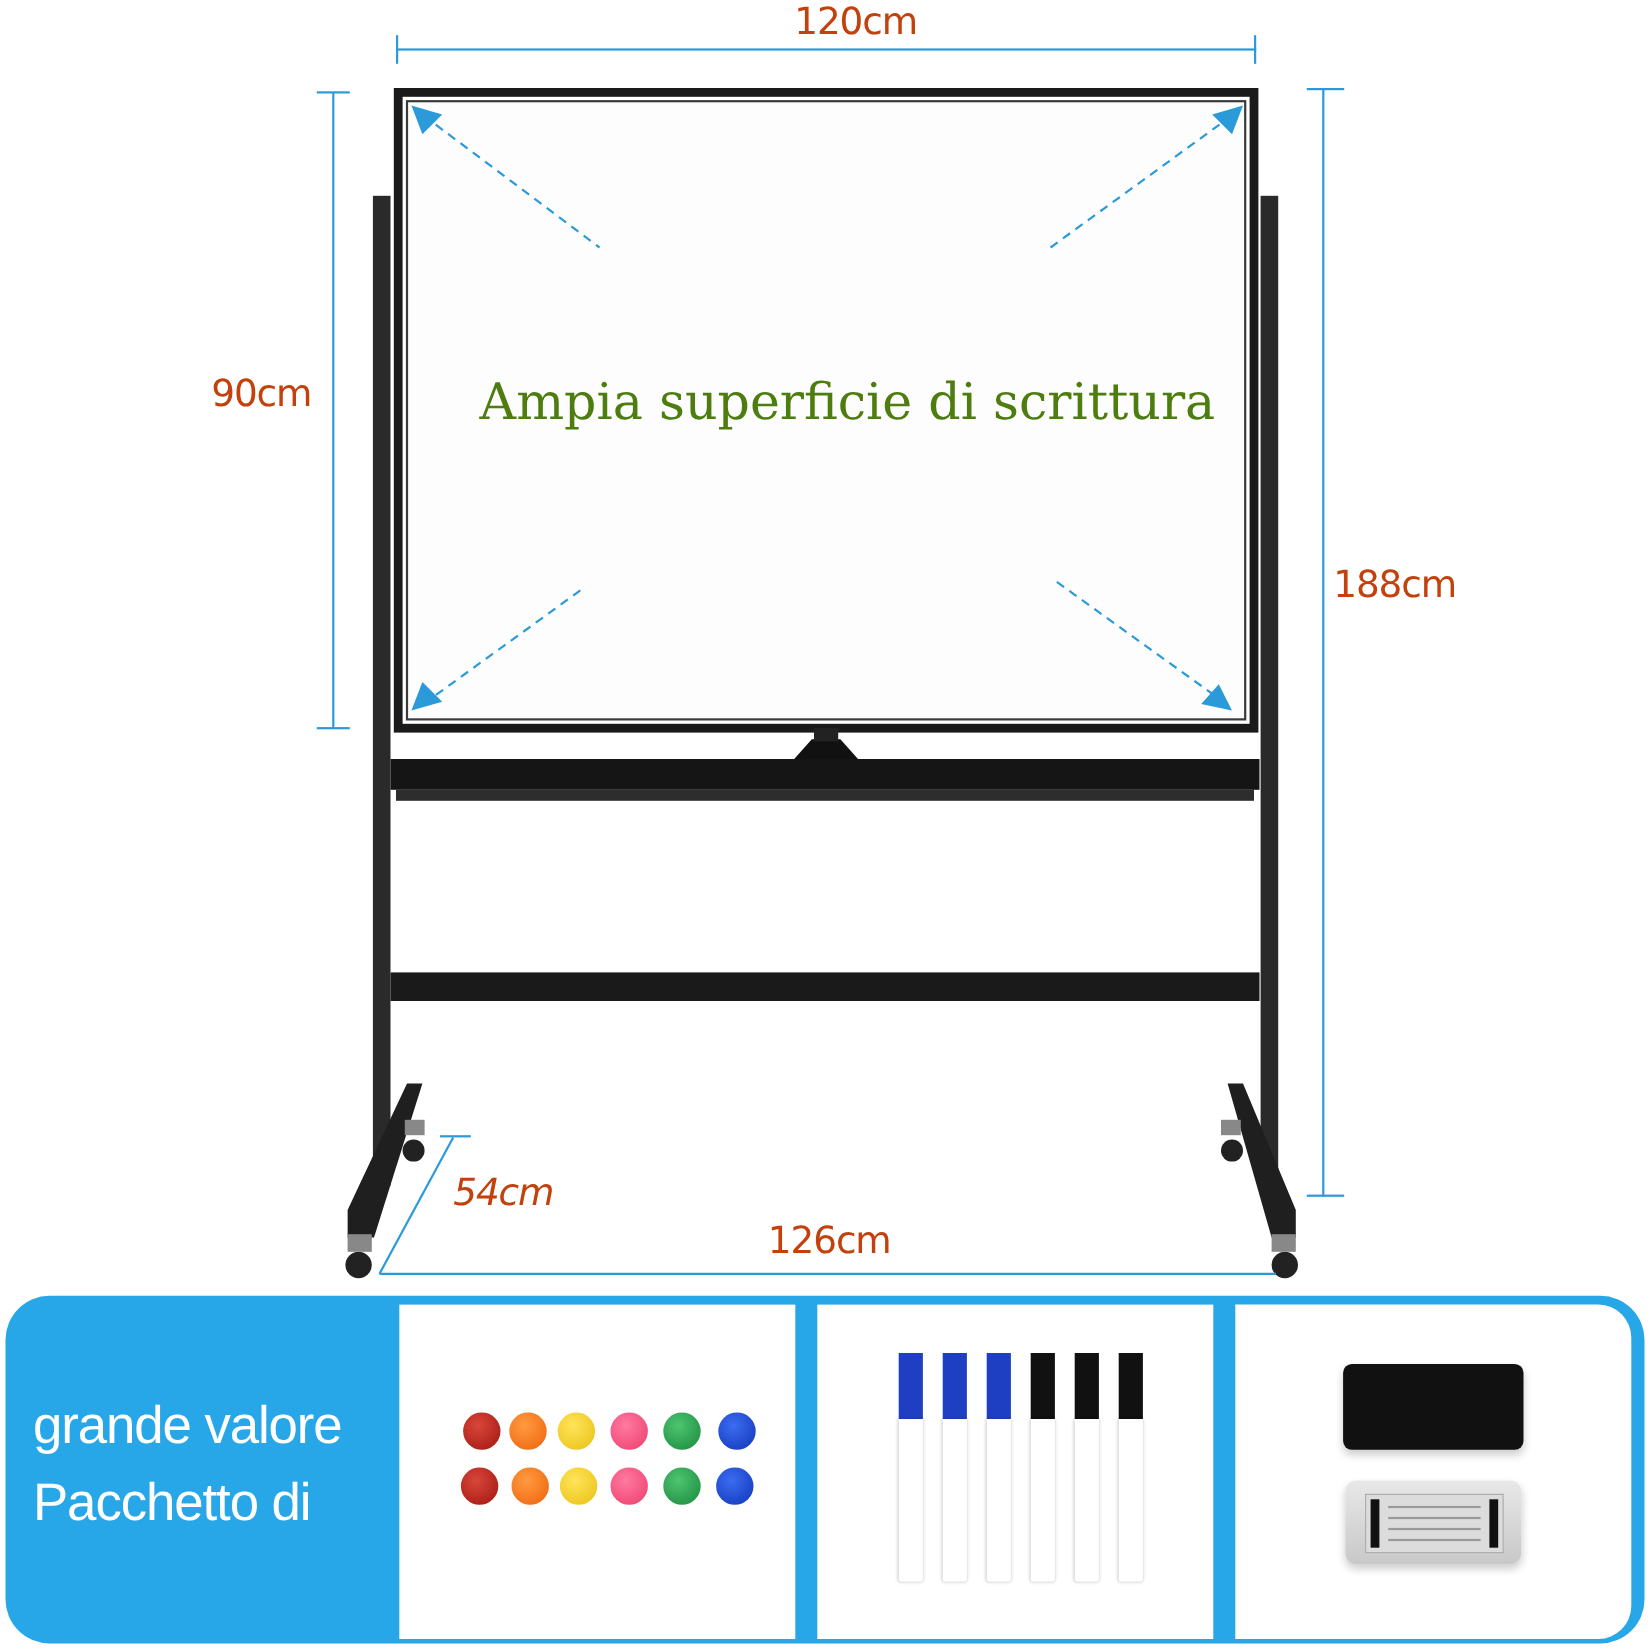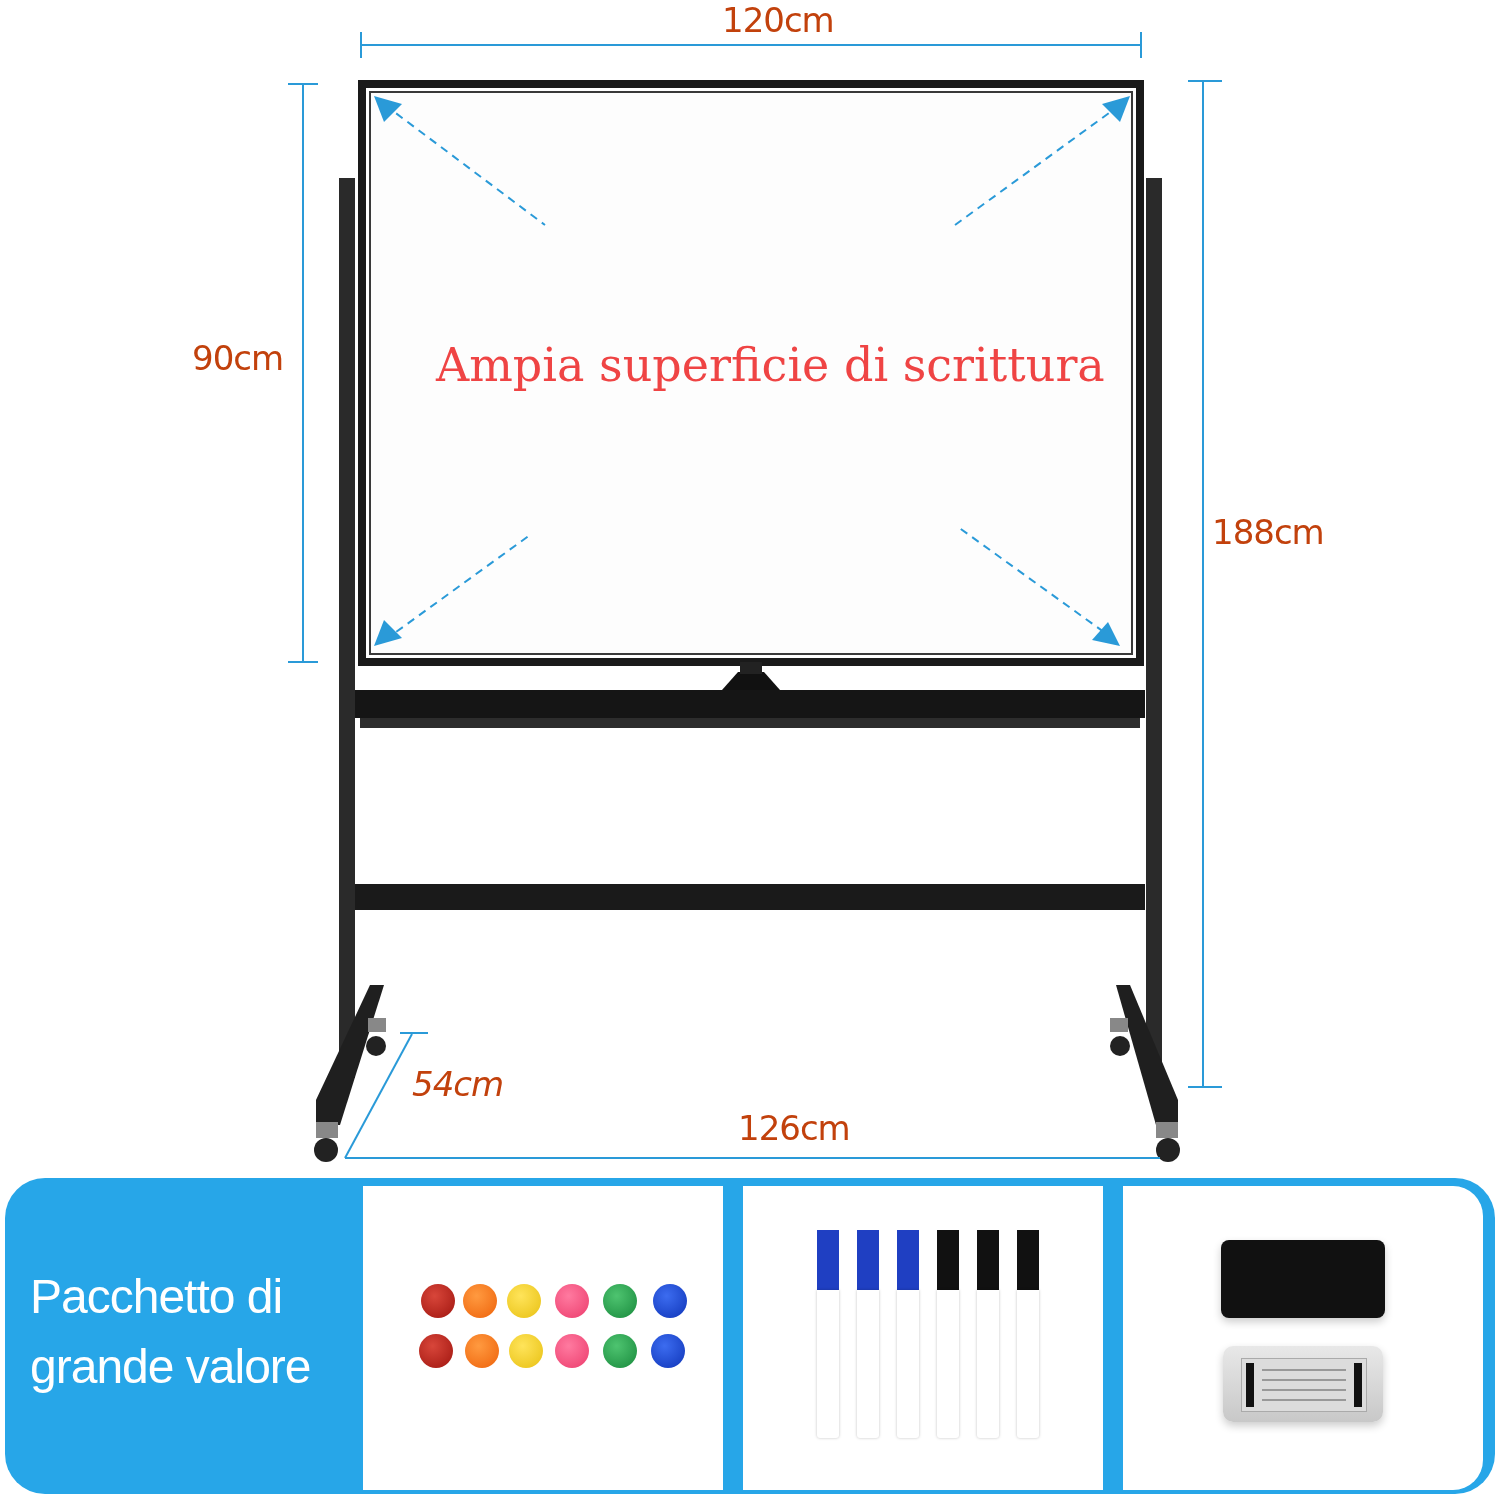--- a/index.html
+++ b/index.html
@@ -1,19 +1,19 @@
 <!DOCTYPE html>
 <html><head>
 <meta charset="utf-8">
 <style>
   html,body{margin:0;padding:0;background:#fff;}
   body{width:1500px;height:1499px;position:relative;overflow:hidden;font-family:"DejaVu Sans",sans-serif;}
   .abs{position:absolute;}
   .dim-label{position:absolute;color:#c2410c;font-family:"DejaVu Sans",sans-serif;font-size:34px;letter-spacing:-1px;}
-  .headline{position:absolute;left:436px;top:338px;color:#ef4444;font-family:"DejaVu Serif",serif;font-size:46px;white-space:nowrap;}
+  .headline{position:absolute;left:436px;top:338px;color:#4d7c0f;font-family:"DejaVu Serif",serif;font-size:46px;white-space:nowrap;}
   .bottom-panel{position:absolute;left:5px;top:1178px;width:1490px;height:316px;background:#27a6e8;border-radius:40px;}
   .panel-title{position:absolute;left:30px;top:1262px;color:#fff;font-family:"Liberation Sans",sans-serif;font-size:48px;line-height:70px;letter-spacing:-1px;}
   .card{position:absolute;background:#fff;}
   .magnet{position:absolute;width:34px;height:34px;border-radius:50%;}
   .marker{position:absolute;width:22px;height:210px;}
   .marker .cap{width:22px;height:60px;}
   .marker .body{width:22px;height:148px;background:#fff;box-shadow:0 0 3px rgba(0,0,0,0.25);border-radius:0 0 3px 3px;}
 </style>
 </head>
 <body>
@@ -76,26 +76,26 @@
 
   <g stroke="#2a9ad8" stroke-width="2">
     <line x1="345" y1="1158" x2="1160" y2="1158"></line>
     <line x1="345" y1="1158" x2="412" y2="1034"></line>
     <line x1="400" y1="1033" x2="428" y2="1033"></line>
   </g>
 </svg>
 
 <div class="headline">Ampia superficie di scrittura</div>
 <div class="dim-label" style="left:412px;top:1064px;font-style:italic;">54cm</div>
-<div class="dim-label" style="left:698px;top:1108px;margin-left:40px;">126cm</div>
+<div class="dim-label" style="left:698px;top:1108px;">126cm</div>
 
 <div class="bottom-panel"></div>
 <div class="panel-title">
+  <div>grande valore</div>
   <div>Pacchetto di</div>
-  <div>grande valore</div>
 </div>
 
 <div class="card" style="left:363px;top:1186px;width:360px;height:304px;">
   <div class="magnet" style="left:58px;top:98px;background:radial-gradient(circle at 40% 35%,#d8463a,#a0150f);"></div>
   <div class="magnet" style="left:100px;top:98px;background:radial-gradient(circle at 40% 35%,#ff9a40,#ee620a);"></div>
   <div class="magnet" style="left:144px;top:98px;background:radial-gradient(circle at 40% 35%,#ffe45a,#e8c012);"></div>
   <div class="magnet" style="left:192px;top:98px;background:radial-gradient(circle at 40% 35%,#ff7aa0,#ec3c6c);"></div>
   <div class="magnet" style="left:240px;top:98px;background:radial-gradient(circle at 40% 35%,#4ec470,#18893c);"></div>
   <div class="magnet" style="left:290px;top:98px;background:radial-gradient(circle at 40% 35%,#3c6cf0,#0f35b8);"></div>
   <div class="magnet" style="left:56px;top:148px;background:radial-gradient(circle at 40% 35%,#d8463a,#a0150f);"></div>

